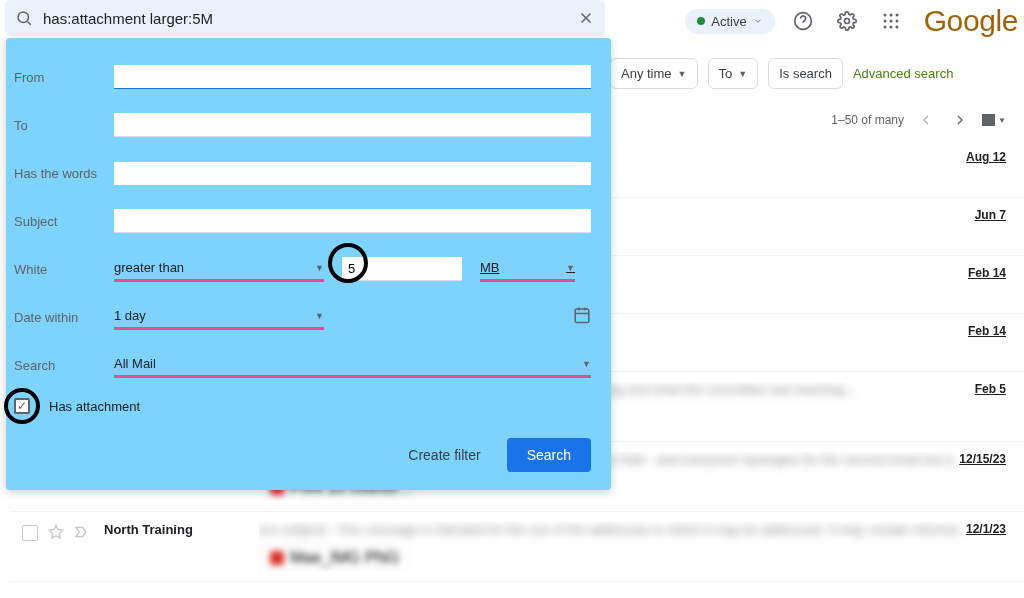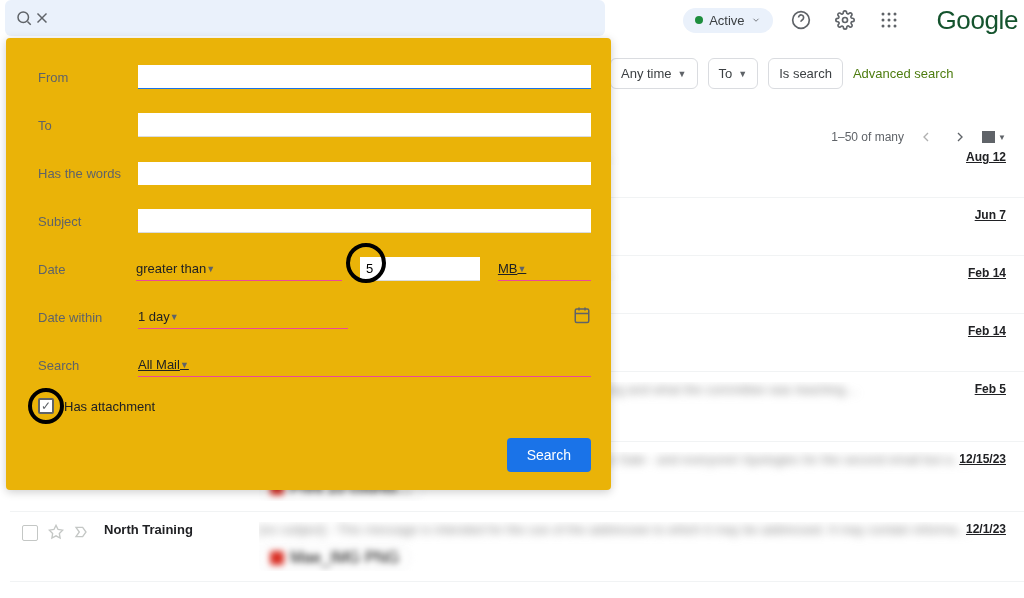--- a/index.html
+++ b/index.html
@@ -10,50 +10,50 @@
   .search-wrap { position: absolute; left: 5px; top: 0; width: 600px; height: 36px; background: #eaf1fb; border-radius: 6px; display: flex; align-items: center; padding: 0 10px; }
   .search-wrap .icon { color: #5f6368; display: flex; }
   .search-wrap input { flex: 1; border: none; background: transparent; font-size: 15px; color: #202124; padding: 0 10px; outline: none; }
   .search-wrap .clear { color: #5f6368; cursor: pointer; display: flex; }
 
   .top-right { position: absolute; right: 6px; top: 4px; display: flex; align-items: center; gap: 12px; }
   .active-chip { display: flex; align-items: center; gap: 6px; background: #eaf1fb; border-radius: 16px; padding: 5px 12px; font-size: 13px; color: #3c4043; }
   .active-chip .dot { width: 8px; height: 8px; background: #1e8e3e; border-radius: 50%; }
   .active-chip .chev { color: #5f6368; }
   .circ-btn { width: 32px; height: 32px; display: flex; align-items: center; justify-content: center; color: #5f6368; cursor: pointer; border-radius: 50%; }
-  .logo { font-family: "Product Sans", Arial, sans-serif; font-size: 26px; font-weight: 500; letter-spacing: -0.4px; color: #14532d; margin-left: 20px; }
+  .logo { font-family: "Product Sans", Arial, sans-serif; font-size: 30px; font-weight: 500; letter-spacing: -0.4px; color: #a16207; margin-left: 5px; }
 
   
   .chips-row { position: absolute; left: 610px; top: 58px; display: flex; align-items: center; gap: 10px; }
   .chip { border: 1px solid #dadce0; border-radius: 6px; padding: 7px 10px; font-size: 13px; color: #3c4043; display: flex; align-items: center; gap: 6px; cursor: pointer; }
   .chip .tri { font-size: 9px; color: #5f6368; }
   .adv { color: #4d7c0f; font-size: 13px; cursor: pointer; }
 
   
-  .pagerow { position: absolute; right: 18px; top: 125px; display: flex; align-items: center; gap: 10px; color: #5f6368; font-size: 12px; text-align: right; }
+  .pagerow { position: absolute; right: 18px; top: 108px; display: flex; align-items: center; gap: 10px; color: #5f6368; font-size: 12px; text-align: right; }
   .pg-btn { width: 24px; height: 24px; display: flex; align-items: center; justify-content: center; color: #b0b0b0; cursor: pointer; }
   .pg-btn.enabled { color: #5f6368; }
   .split { width: 18px; height: 12px; background: #5f6368; display: inline-block; }
 
   
-  .panel { position: absolute; left: 6px; top: 38px; width: 605px; background: #eab308; box-shadow: 0 2px 10px rgba(0,0,0,0.2); border-radius: 4px; padding: 24px 20px 18px 32px; z-index: 20; }
+  .panel { position: absolute; left: 6px; top: 38px; width: 605px; background: #7dd3fc; box-shadow: 0 2px 10px rgba(0,0,0,0.2); border-radius: 4px; padding: 24px 20px 18px 8px; z-index: 20; }
   .row { display: flex; align-items: center; margin-bottom: 18px; min-height: 30px; }
   .lbl { width: 100px; font-size: 13px; color: #5f6368; }
   .fld { flex: 1; border: none; border-bottom: 1px solid #dadce0; font-size: 13px; padding: 4px 0; outline: none; color: #202124; }
   .fld.focus { border-bottom: 1px solid #1a73e8; }
-  .sel { display: flex; align-items: center; border-bottom: 1px solid #ec4899; font-size: 13px; color: #202124; padding: 4px 0; cursor: pointer; }
+  .sel { display: flex; align-items: center; justify-content: space-between; border-bottom: 3px solid #ec4899; font-size: 13px; color: #202124; padding: 4px 0; cursor: pointer; }
   .sel .tri { font-size: 9px; color: #5f6368; }
   .size-row .sel:first-of-type { width: 210px; }
   .size-row .numwrap { position: relative; margin: 0 18px; }
   .size-row input.num { width: 120px; border: none; border-bottom: 1px solid #dadce0; font-size: 13px; text-align: left; padding: 4px 6px; outline: none; }
   .size-row .sel.unit { width: 95px; text-decoration: underline; }
   .date-row .sel { width: 210px; }
   .date-row .cal { margin-left: auto; color: #5f6368; cursor: pointer; }
-  .search-row .sel { flex: 1; text-decoration: underline; }
-  .chkrow { display: flex; align-items: center; gap: 10px; margin-top: 6px; position: relative; }
+  .search-row .sel { flex: 1; }
+  .chkrow { display: flex; align-items: center; gap: 19px; margin-top: 6px; position: relative; }
   .chkbox { width: 16px; height: 16px; border: 2px solid #5f6368; border-radius: 2px; display: flex; align-items: center; justify-content: center; cursor: pointer; position: relative; z-index: 2; background: #fff; }
   .chkbox.checked::after { content: "✓"; font-size: 12px; color: #5f6368; line-height: 1; }
   .chklabel { font-size: 13px; color: #202124; }
   .panel-footer { display: flex; justify-content: flex-end; gap: 16px; margin-top: 24px; align-items: center; }
   .link-btn { font-size: 14px; color: #3c4043; cursor: pointer; padding: 8px 10px; }
   .primary-btn { background: #1a73e8; color: #fff; border: none; border-radius: 4px; padding: 9px 20px; font-size: 14px; cursor: pointer; }
 
   
   .ann { position: absolute; border: 4px solid #000; border-radius: 50%; pointer-events: none; z-index: 30; }
 
@@ -74,20 +74,21 @@
 <body>
 
 <div class="topbar">
   <div class="search-wrap">
     <span class="icon">
       <svg width="18" height="18" viewBox="0 0 24 24" fill="none" stroke="currentColor" stroke-width="2">
           <circle cx="11" cy="11" r="7"></circle>
           <line x1="21" y1="21" x2="16.65" y2="16.65"></line>
         </svg>
     </span>
+    <input value="has:attachment larger:5M" style="">
     <span class="clear">
       <svg width="18" height="18" viewBox="0 0 24 24" fill="none" stroke="currentColor" stroke-width="2">
           <line x1="18" y1="6" x2="6" y2="18"></line>
           <line x1="6" y1="6" x2="18" y2="18"></line>
         </svg>
     </span>
   </div>
   <div class="top-right">
     <div class="active-chip">
       <span class="dot"></span>
@@ -317,21 +318,21 @@
     </div>
   <div class="row">
       <span class="lbl">Has the words</span>
       <input class="fld" style="border-bottom: none;">
     </div>
   <div class="row">
       <span class="lbl">Subject</span>
       <input class="fld" style="">
     </div>
   <div class="row size-row">
-    <span class="lbl">Date</span>
+    <span class="lbl">White</span>
     <div class="sel">
         <span>greater than</span>
         <span class="tri">▼</span>
       </div>
     <div class="numwrap">
       <input class="num" value="5" style="">
       <div class="ann" style="left:-14px;top:-14px;width:40px;height:40px"></div>
     </div>
     <div class="sel unit">
         <span>MB</span>
@@ -359,15 +360,16 @@
         <span>All Mail</span>
         <span class="tri">▼</span>
       </div>
   </div>
   <div class="chkrow">
     <div class="ann" style="left:-10px;top:-10px;width:36px;height:36px"></div>
     <div class="chkbox checked"></div>
     <span class="chklabel">Has attachment</span>
   </div>
   <div class="panel-footer">
+    <span class="link-btn">Create filter</span>
     <button class="primary-btn">Search</button>
   </div>
 </div>
 
 </body></html>

